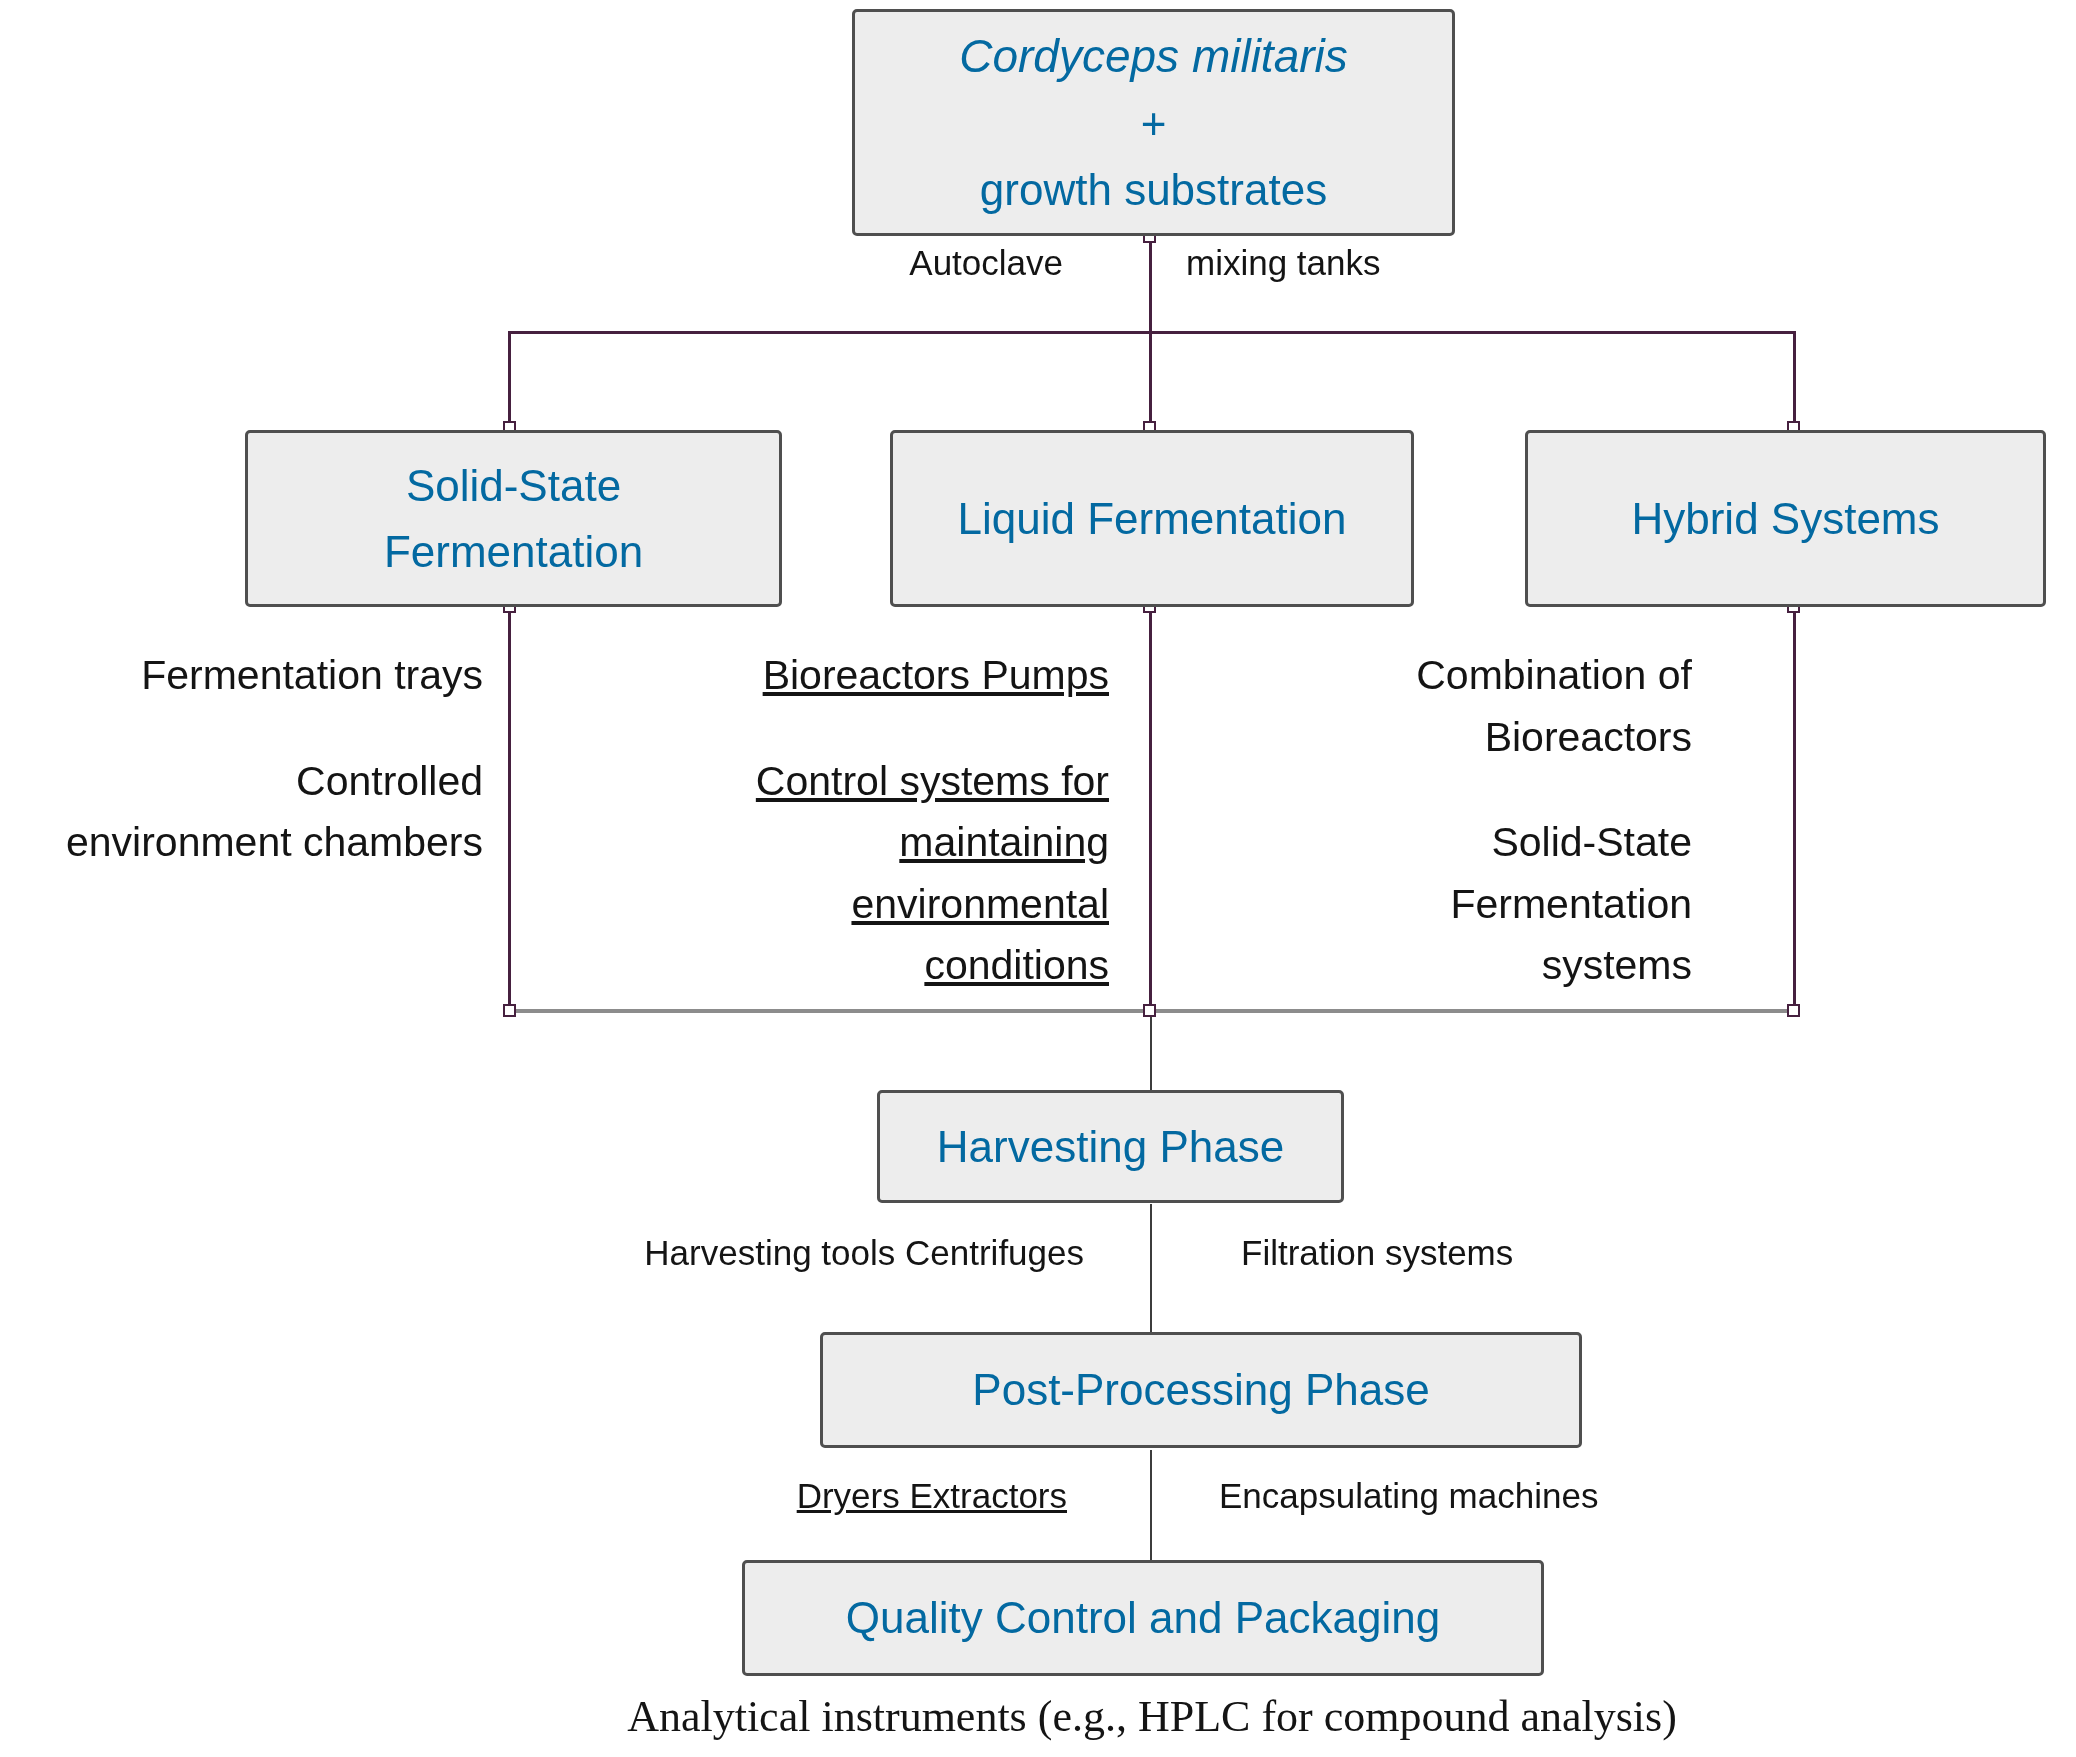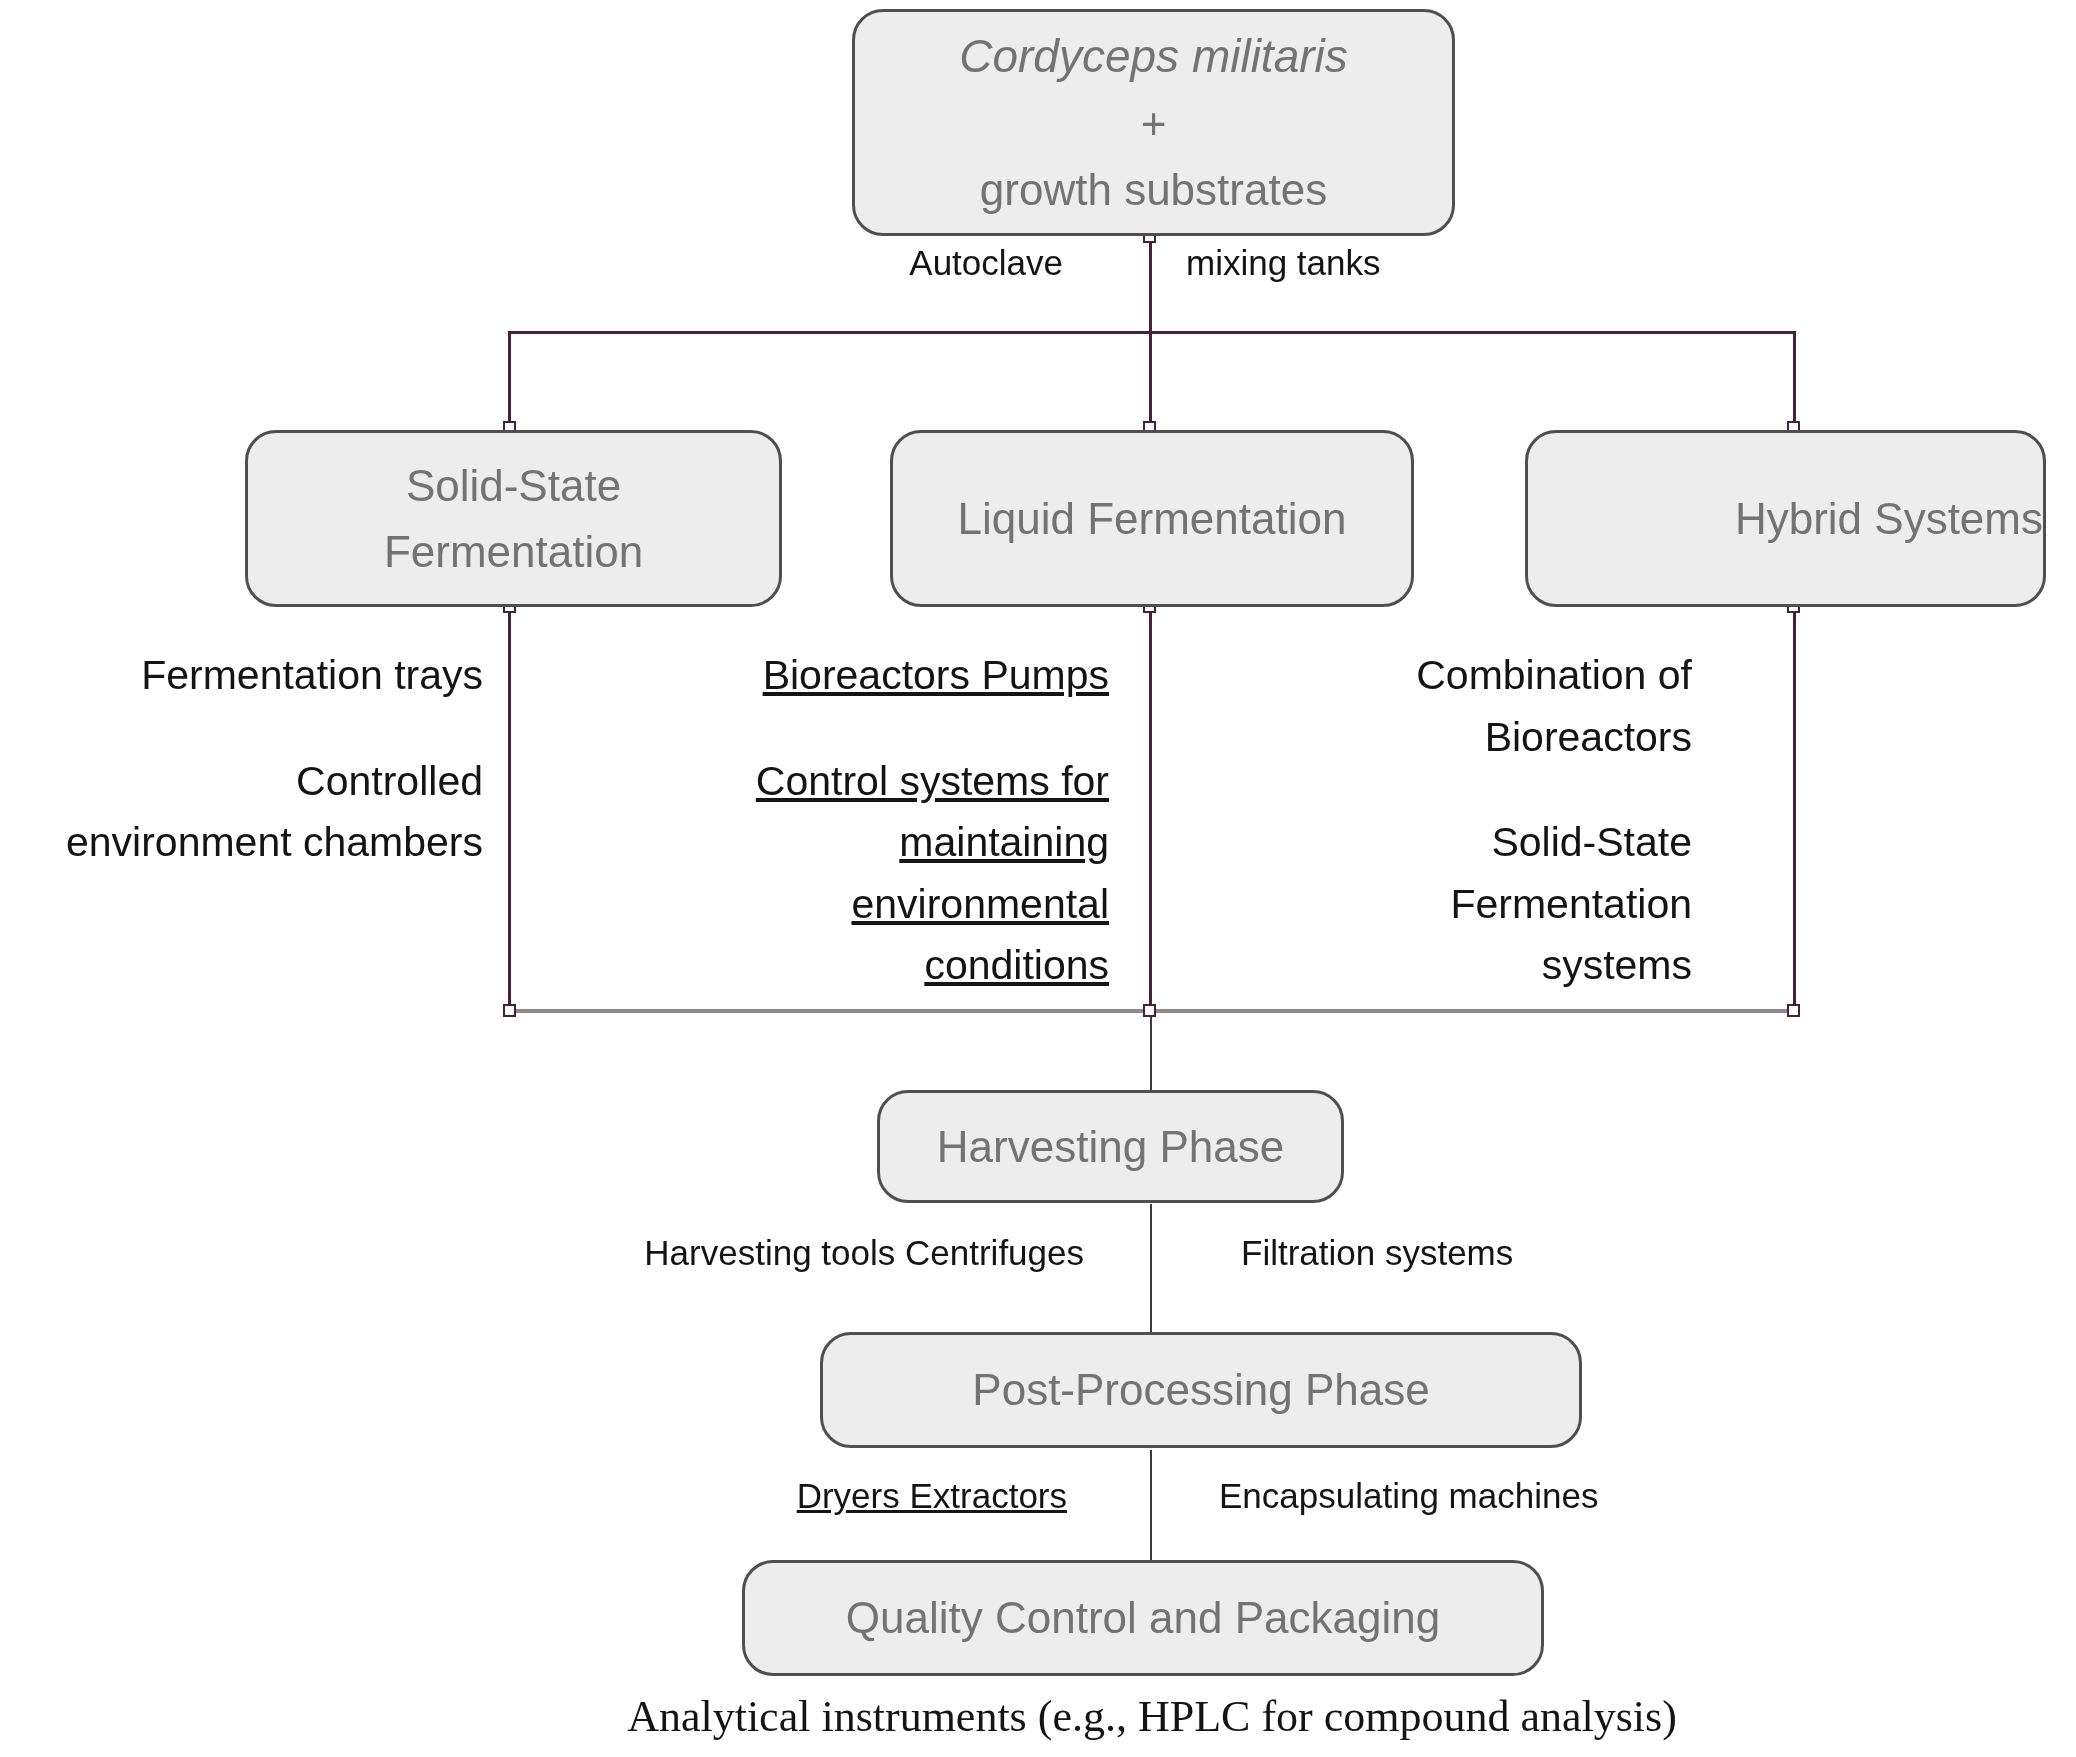--- a/index.html
+++ b/index.html
@@ -2,23 +2,23 @@
 <html style="font-size:11.4px"><head>
 <meta charset="utf-8">
 <style>
   html,body{margin:0;padding:0;background:#ffffff;}
   #canvas{
     position:relative;width:2077px;height:1757px;background:#ffffff;overflow:hidden;
     font-family:"Liberation Sans",sans-serif;color:#111111;
   }
   .box{
     position:absolute;box-sizing:border-box;
-    background:#ededed;border:3.6px solid #4f4f4f;border-radius:31px;
+    background:#ededed;border:3.6px solid #4f4f4f;border-radius:5px;
     display:flex;flex-direction:column;align-items:center;justify-content:center;
-    text-align:center;font-size:44px;line-height:1.5;color:#737373;
+    text-align:center;font-size:44px;line-height:1.5;color:#0369a1;
   }
   .box .species{font-style:italic;font-size:46px;}
   .vline,.hline{position:absolute;background:#46203f;}
   .gray{background:#8c8c8c;}
   .dark{background:#3c3c3c;}
   .anchor{
     position:absolute;width:8.6px;height:8.6px;border:2.9px solid #46203f;background:#ffffff;
   }
   .note{
     position:absolute;font-size:41px;line-height:1.5;text-align:right;color:#141414;
@@ -72,21 +72,21 @@
   <div class="edge-label" style="right:1014px;top:242px;">Autoclave</div>
   <div class="edge-label" style="left:1186px;top:242px;">mixing tanks</div>
 
   <div class="box line-block" style="left:245px;top:430px;width:537px;height:177px;">
     <span>Solid-State</span>
     <span>Fermentation</span>
   </div>
   <div class="box" style="left:890px;top:430px;width:524px;height:177px;">
     <span>Liquid Fermentation</span>
   </div>
-  <div class="box" style="left:1525px;top:430px;width:521px;height:177px;align-items:flex-end;">
+  <div class="box" style="left:1525px;top:430px;width:521px;height:177px;">
     <span>Hybrid Systems</span>
   </div>
 
   <div class="note line-block" style="right:1594px;top:645px;">
     <span>Fermentation trays</span>
     <span class="gap">Controlled</span>
     <span>environment chambers</span>
   </div>
   <div class="note line-block" style="right:968px;top:645px;text-decoration:underline;">
     <span>Bioreactors Pumps</span>

